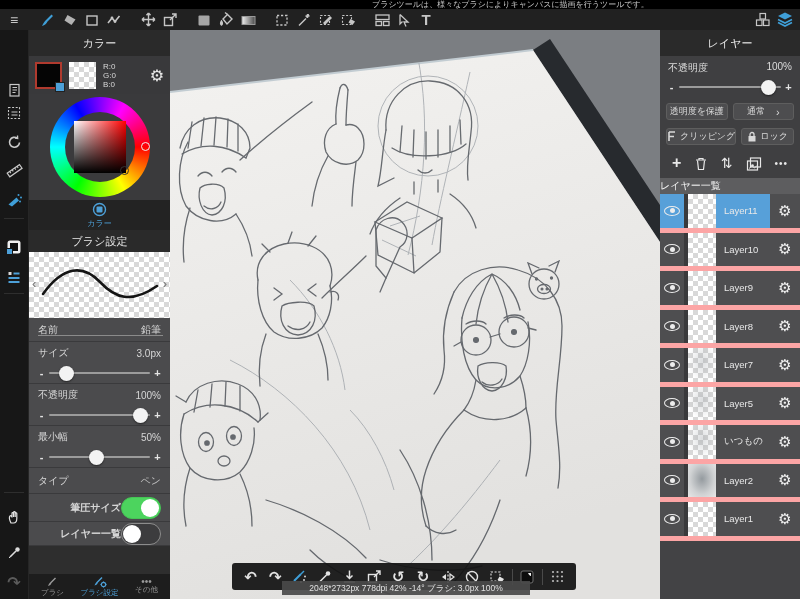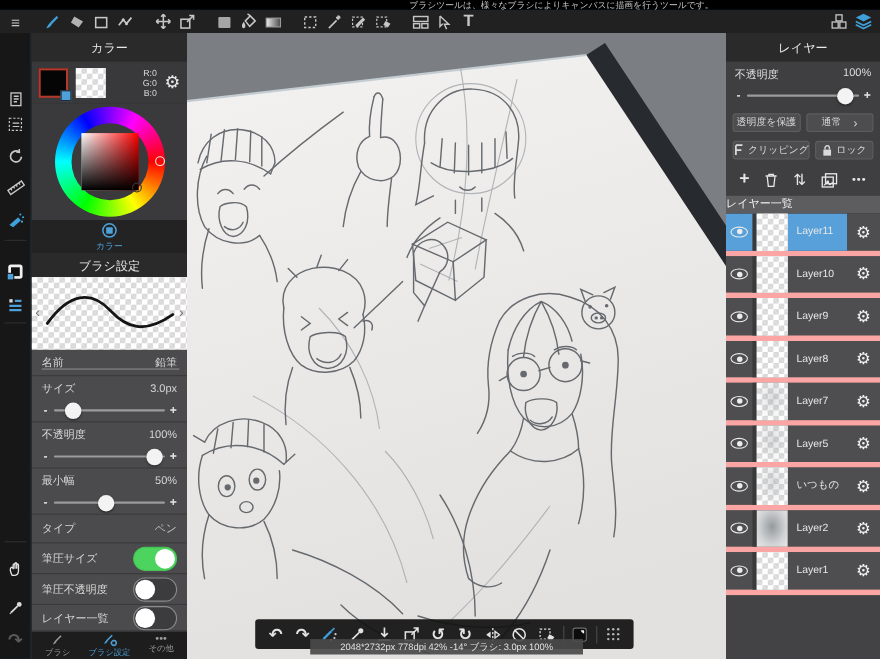--- a/index.html
+++ b/index.html
@@ -20,21 +20,21 @@
 
   
   #rail { position:absolute; left:0; top:30px; width:28px; height:569px; background:#171717; }
   .ricn { position:absolute; left:3px; width:22px; height:22px; display:flex; align-items:center; justify-content:center; color:#c9c9c9; font-size:15px; }
   .rdiv { position:absolute; left:4px; width:20px; border-top:1px solid #2e2e2e; }
 
   
   #lpanel { position:absolute; left:28px; top:30px; width:142px; height:569px; background:#2e2e2e;
     display:flex; flex-direction:column; border-left:1px solid #262626; }
   .phead { background:#2a2a2a; color:#e8e8e8; font-size:11px; display:flex; align-items:center; justify-content:center; flex:none; }
-  #colorrow { height:38px; background:#39393b; display:flex; align-items:center; padding:0 6px; gap:7px; flex:none;text-align:right; }
+  #colorrow { height:38px; background:#39393b; display:flex; align-items:center; padding:0 6px; gap:7px; flex:none; }
   #fgswatch { width:27px; height:27px; background:#050505; border:2px solid #b03a2e; flex:none; position:relative; }
   #fgswatch i { position:absolute; right:-5px; bottom:-5px; width:10px; height:10px; background:#4da0d8; border:1px solid #222; }
   .checker { background-color:#fff;
     background-image:linear-gradient(45deg,#d8d8d8 25%,transparent 25%,transparent 75%,#d8d8d8 75%),
                      linear-gradient(45deg,#d8d8d8 25%,#fff 25%,#fff 75%,#d8d8d8 75%);
     background-size:10px 10px; background-position:0 0,5px 5px; }
   #trswatch { width:27px; height:27px; flex:none; }
   #rgb { font-size:8px; line-height:9px; color:#d8d8d8; flex:1; }
   #colorgear { color:#e8e8e8; font-size:16px; }
   #wheelarea { height:106px; background:#3a3a3c; position:relative; flex:none; }
@@ -53,21 +53,21 @@
   #previewwrap { height:66px; position:relative; flex:none; }
   #preview { position:absolute; inset:0; }
   .parrow { position:absolute; top:24px; font-size:13px; color:#777; }
   .brow { background:#4b4b4d; border-bottom:1px solid #3a3a3c; padding:0 9px; color:#d6d6d6; font-size:10px; flex:none; position:relative; }
   .brow .top { display:flex; justify-content:space-between; align-items:center; height:22px; }
   .nline::after { content:""; position:absolute; left:9px; right:7px; bottom:5px; border-bottom:1px solid #8b8b8b; }
   .slider { display:flex; align-items:center; height:18px; gap:4px; }
   .slider .pm { color:#e3e3e3; font-size:11px; font-weight:bold; width:7px; text-align:center; }
   .track { position:relative; flex:1; height:2px; background:#9b9b9b; border-radius:1px; }
   .handle { position:absolute; top:-6.5px; width:15px; height:15px; border-radius:50%; background:#f3f3f3; box-shadow:0 1px 2px rgba(0,0,0,.5); margin-left:-7px; }
-  .togrow { display:flex; align-items:center; justify-content:space-between; }
+  .togrow { display:flex; align-items:center; justify-content:flex-end;font-weight:bold; }
   .tog { position:relative; width:40px; height:22px; border-radius:11px; background:#3c3c3e; border:1px solid #8c8c8c; flex:none; }
   .tog::after { content:""; position:absolute; top:1px; left:1px; width:18px; height:18px; border-radius:50%; background:#fff; }
   .tog.on { background:#4cd45e; border-color:#45c555; }
   .tog.on::after { left:auto; right:1px; }
   #btabs { height:25px; background:#1d1d1d; display:flex; flex:none; margin-top:auto; }
   .btab { flex:1; display:flex; flex-direction:column; align-items:center; justify-content:center; gap:0; }
   .btab .lbl { font-size:7.5px; color:#9a9a9a; }
   .btab.on .lbl { color:#4da0d8; }
 
   
@@ -387,24 +387,20 @@
       <div class="top" style="height:26px">
           <span>タイプ</span>
           <span style="color:#bdbdbd">ペン</span>
         </div>
     </div>
 
     <div class="brow togrow" style="height:28px">
       <span>筆圧サイズ</span>
       <span class="tog on"></span>
     </div>
-    <div class="brow togrow" style="height:28px">
-      <span>筆圧不透明度</span>
-      <span class="tog"></span>
-    </div>
     <div class="brow togrow" style="height:24px">
       <span>レイヤー一覧</span>
       <span class="tog"></span>
     </div>
 
     <div id="btabs">
       <div class="btab">
         <svg width="13" height="13">
             <path d="M2,11 C4,10.5 5,9.5 5.5,8 L10,3.5 L9,2.5 L4.5,7 C3.2,8.5 2.6,9.8 2,11 Z" fill="#9a9a9a"></path>
           </svg>

